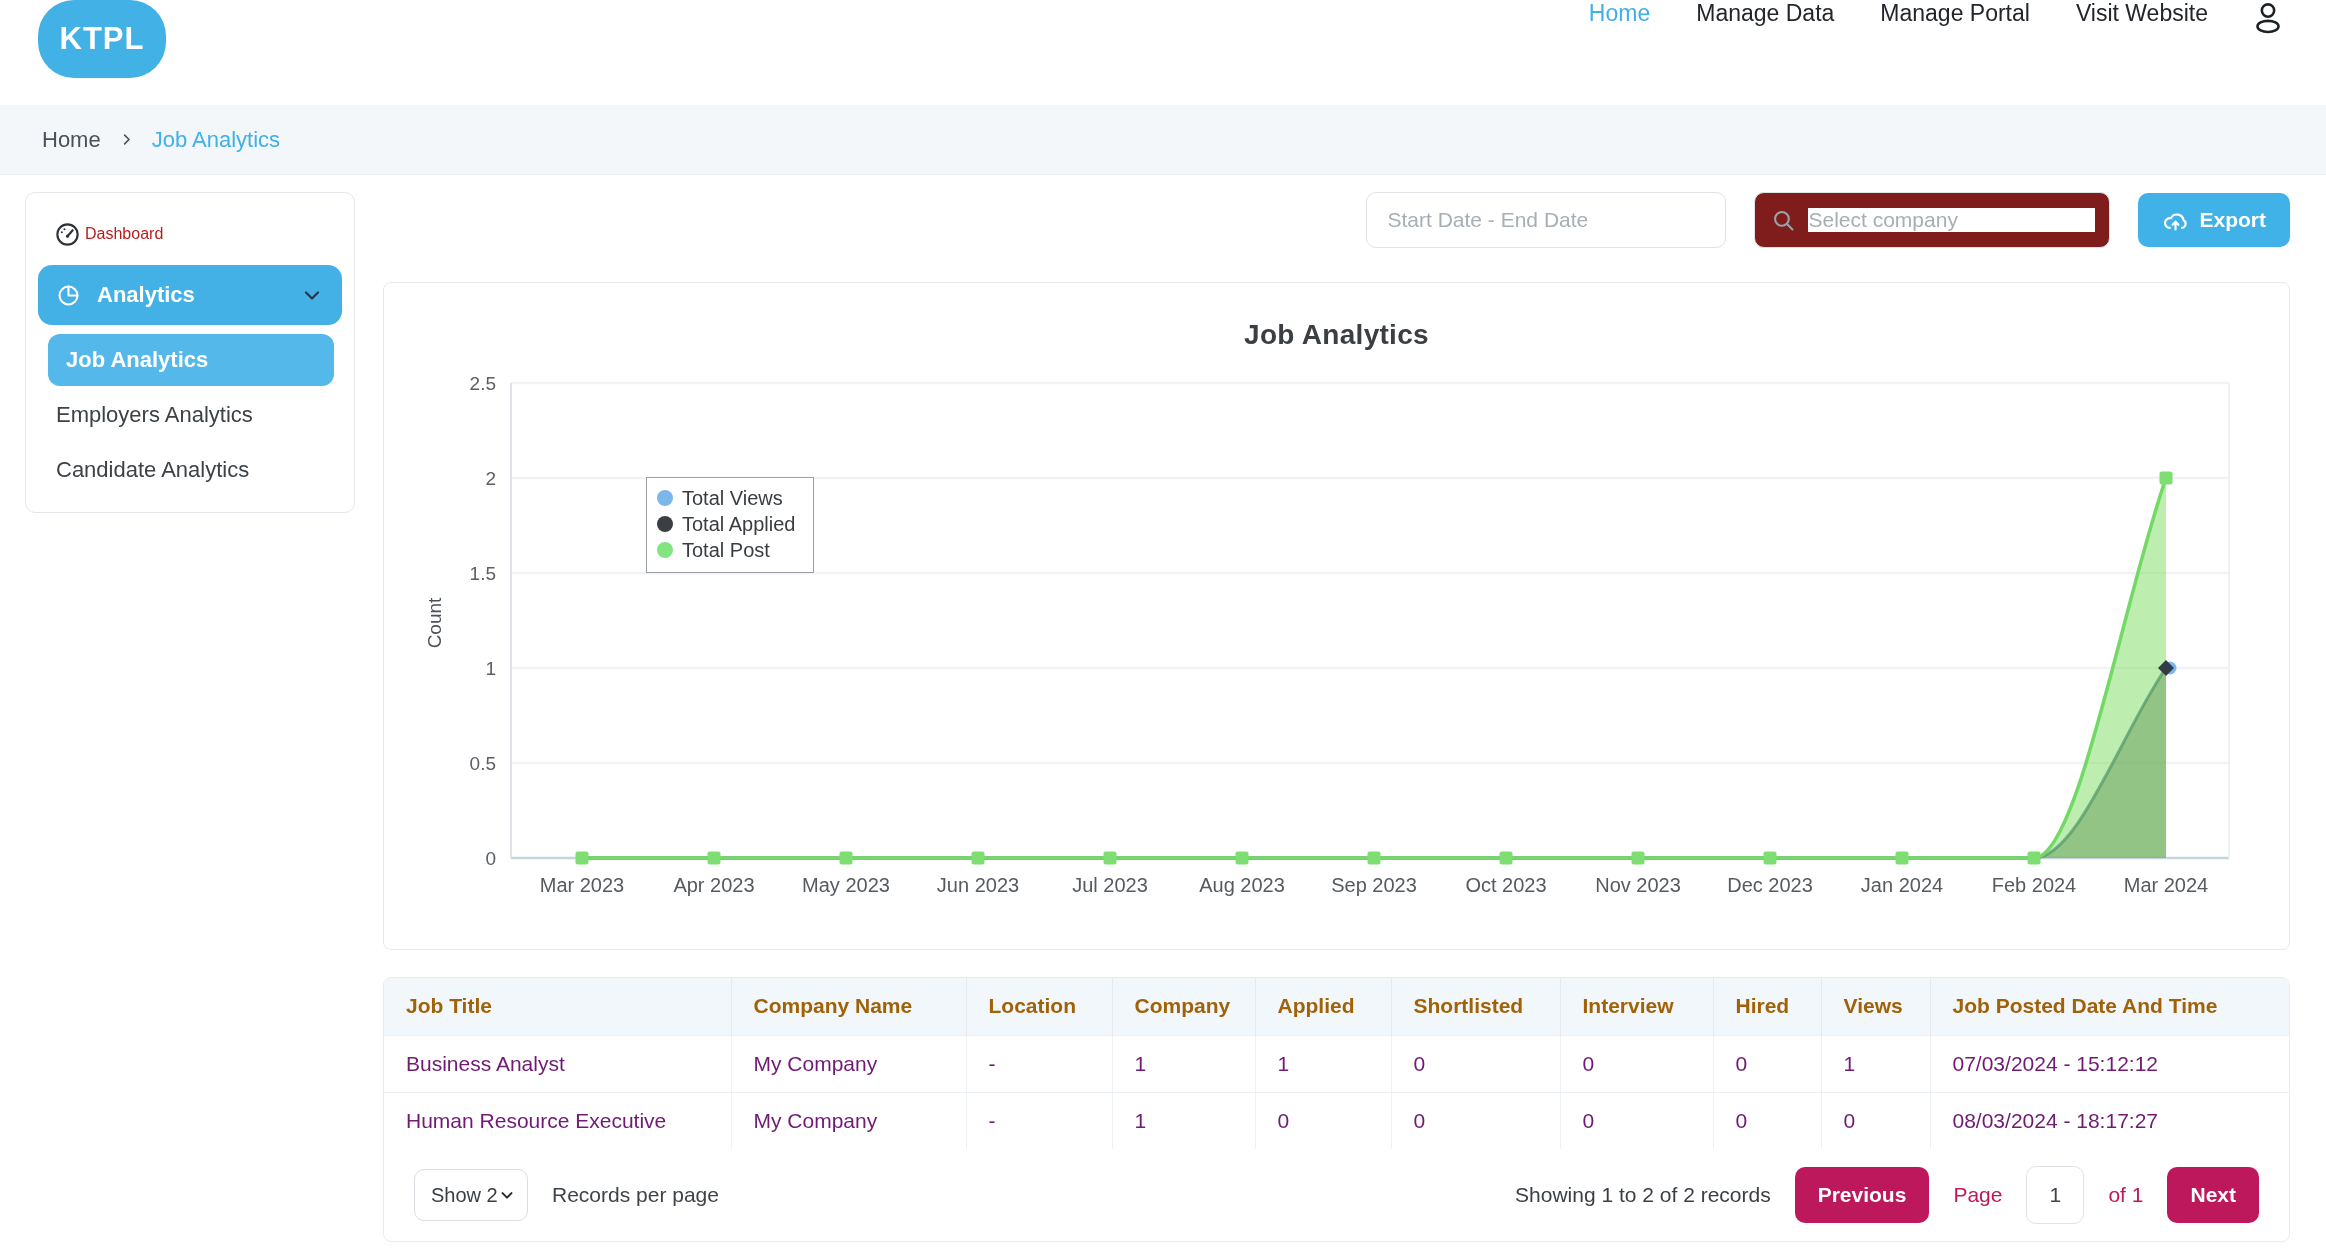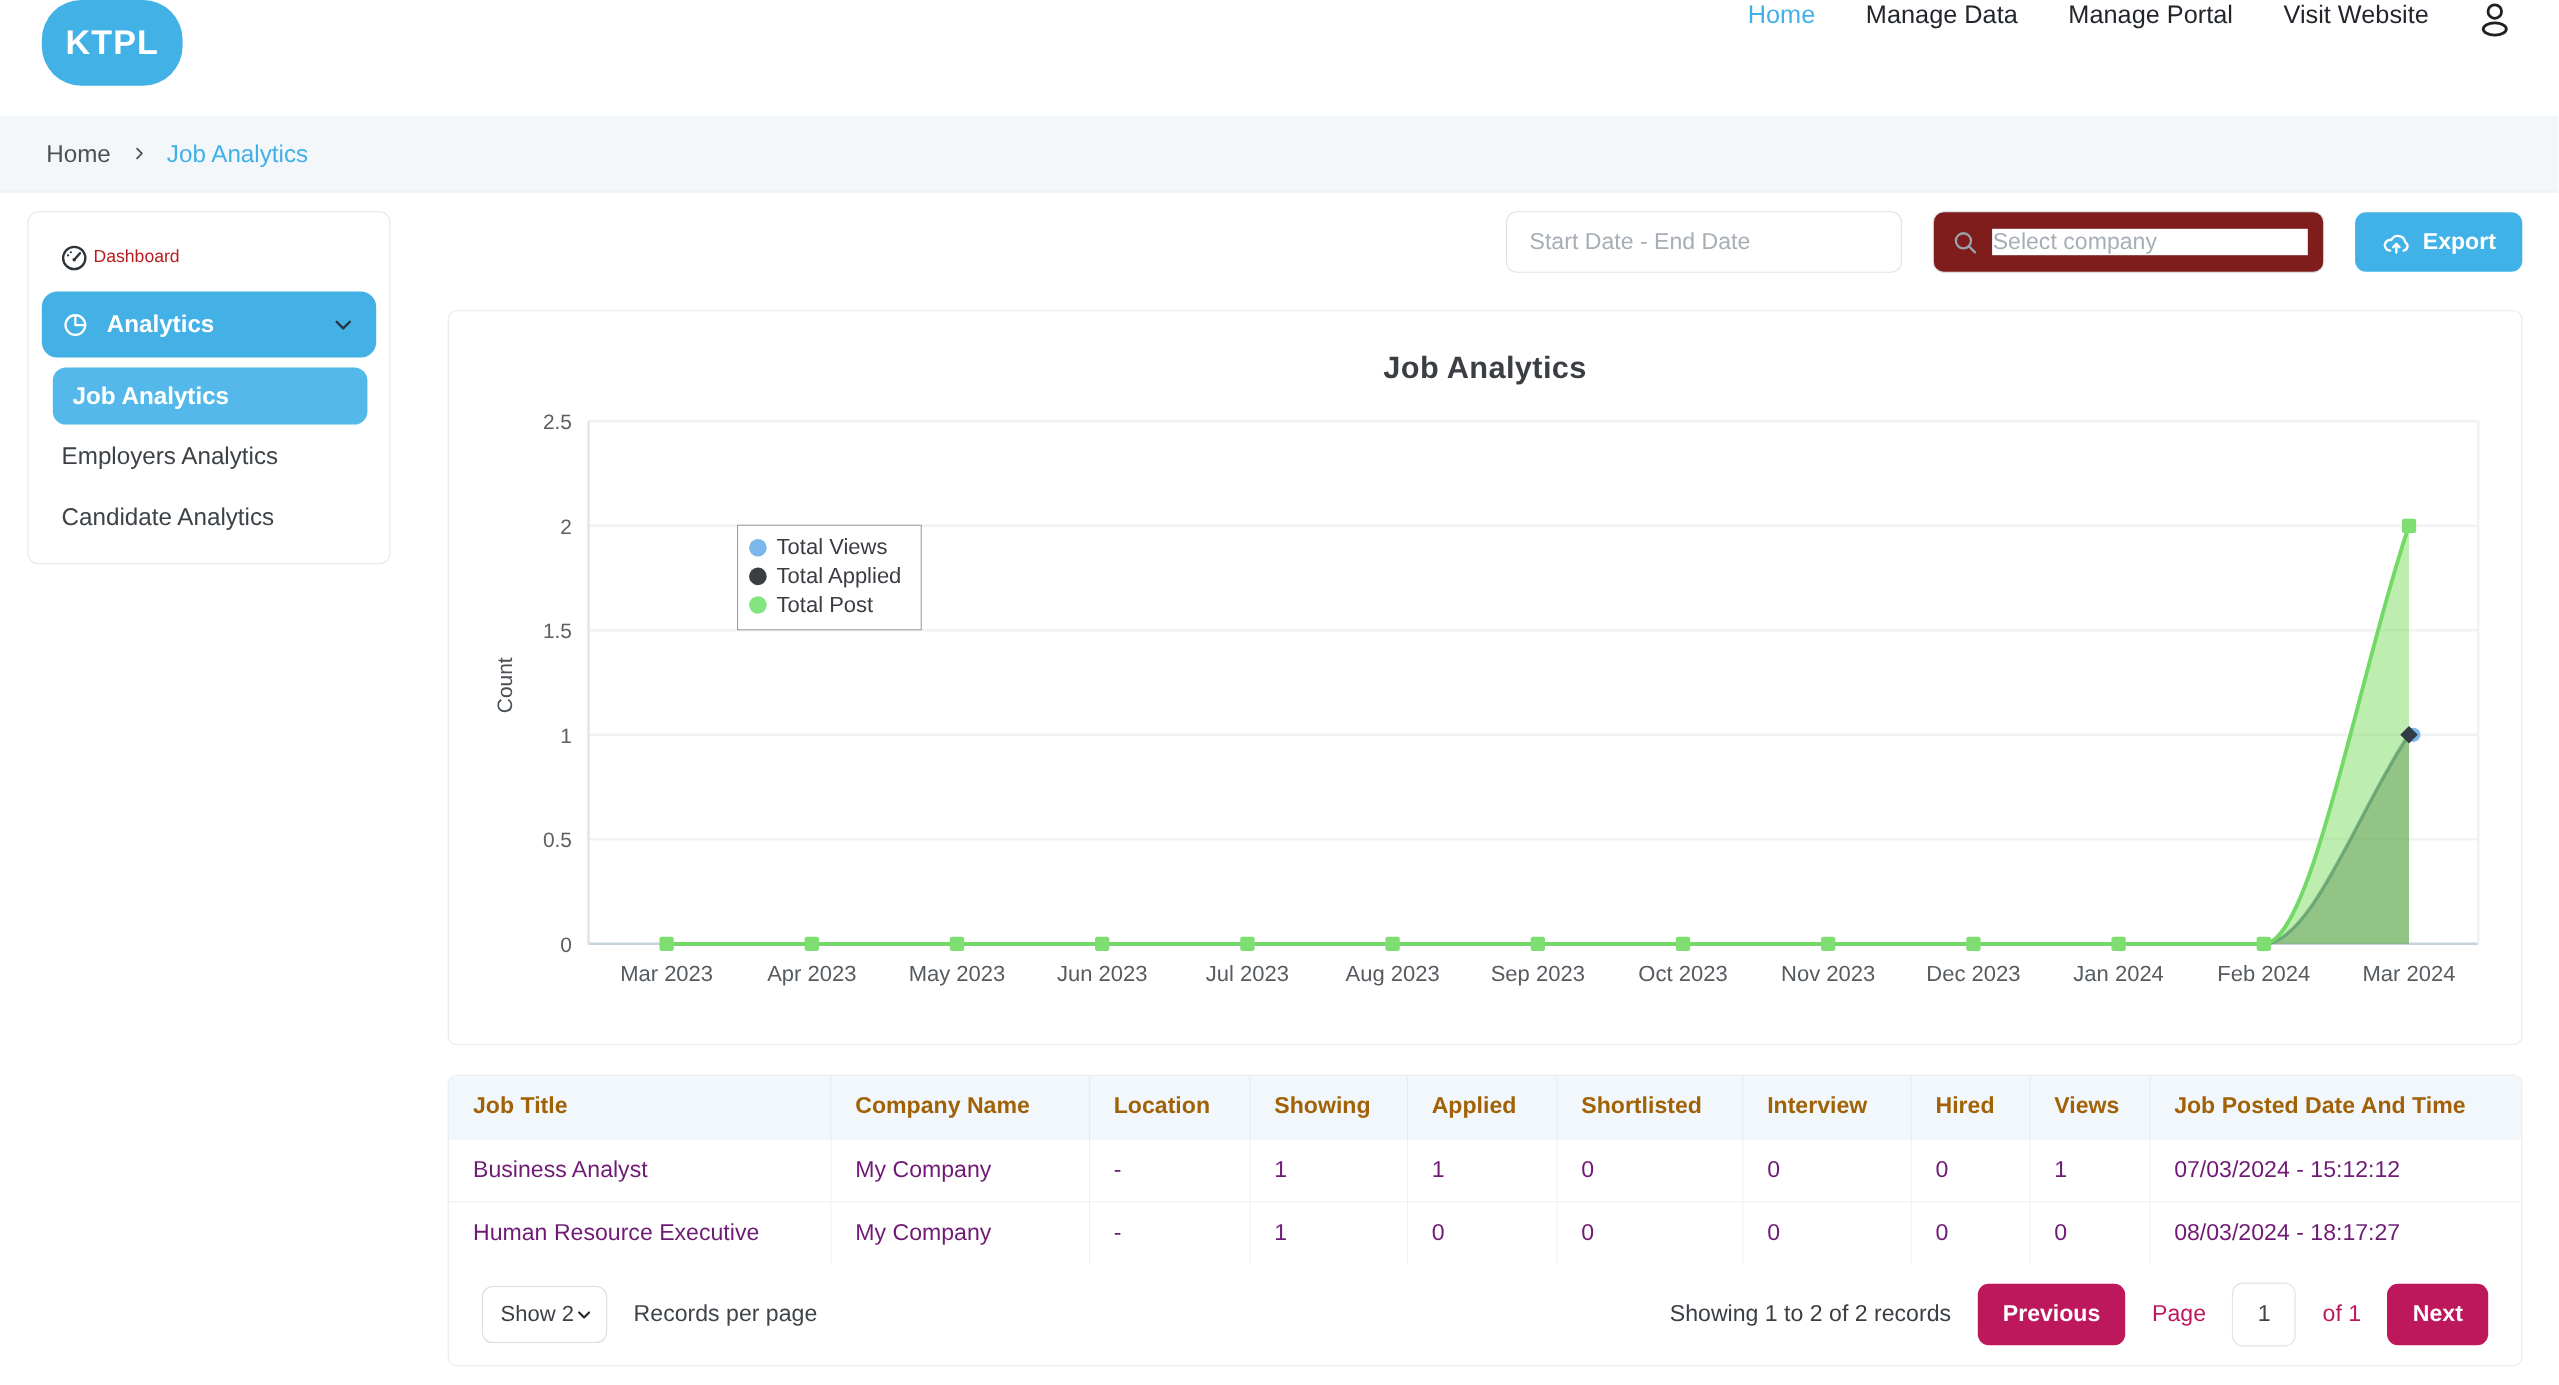--- a/index.html
+++ b/index.html
@@ -39,21 +39,21 @@
     display:flex; align-items:center; gap:16px; height:60px; padding:0 18px;
     background:#44b1e6; border-radius:14px; color:#fff; font-size:22px; font-weight:600; cursor:pointer; margin-top:2px;
   }
   .side-pill-main .chev { margin-left:auto; color:#253642; display:flex; }
   .side-pill-sub {
     height:52px; margin:9px 8px 0 10px; display:flex; align-items:center; padding:0 18px;
     background:#54b9ea; border-radius:12px; color:#fff; font-size:22px; font-weight:600; cursor:pointer;
   }
   .side-link { height:52px; margin-top:3px; display:flex; align-items:center; padding:0 18px; font-size:22px; color:#3d4247; cursor:pointer; }
   
-  .main { flex:1; margin-left:52px; }
+  .main { flex:1; margin-left:28px; }
   .filter-row { display:flex; justify-content:flex-end; align-items:center; gap:28px; }
   .date-input {
     width:360px; height:56px; border:1.5px solid #dfe3e8; border-radius:10px;
     padding:0 20px; font-size:21px; color:#3f444a; font-family:inherit; outline:none;
   }
   .date-input::placeholder, .company-input::placeholder { color:#a7aeb6; }
   .company-box {
     width:356px; height:56px; border:1.5px solid #dfe3e8; border-radius:10px;
     display:flex; align-items:center; gap:12px; padding:0 14px 0 16px; background:#7f1d1d;
   }
@@ -286,21 +286,21 @@
             <col style="width:153px">
             <col style="width:108px">
             <col style="width:109px">
             <col>
         </colgroup>
         <thead>
           <tr>
             <th>Job Title</th>
             <th>Company Name</th>
             <th>Location</th>
-            <th>Showing</th>
+            <th>Company</th>
             <th>Applied</th>
             <th>Shortlisted</th>
             <th>Interview</th>
             <th>Hired</th>
             <th>Views</th>
             <th>Job Posted Date And Time</th>
           </tr>
         </thead>
         <tbody>
           <tr>

